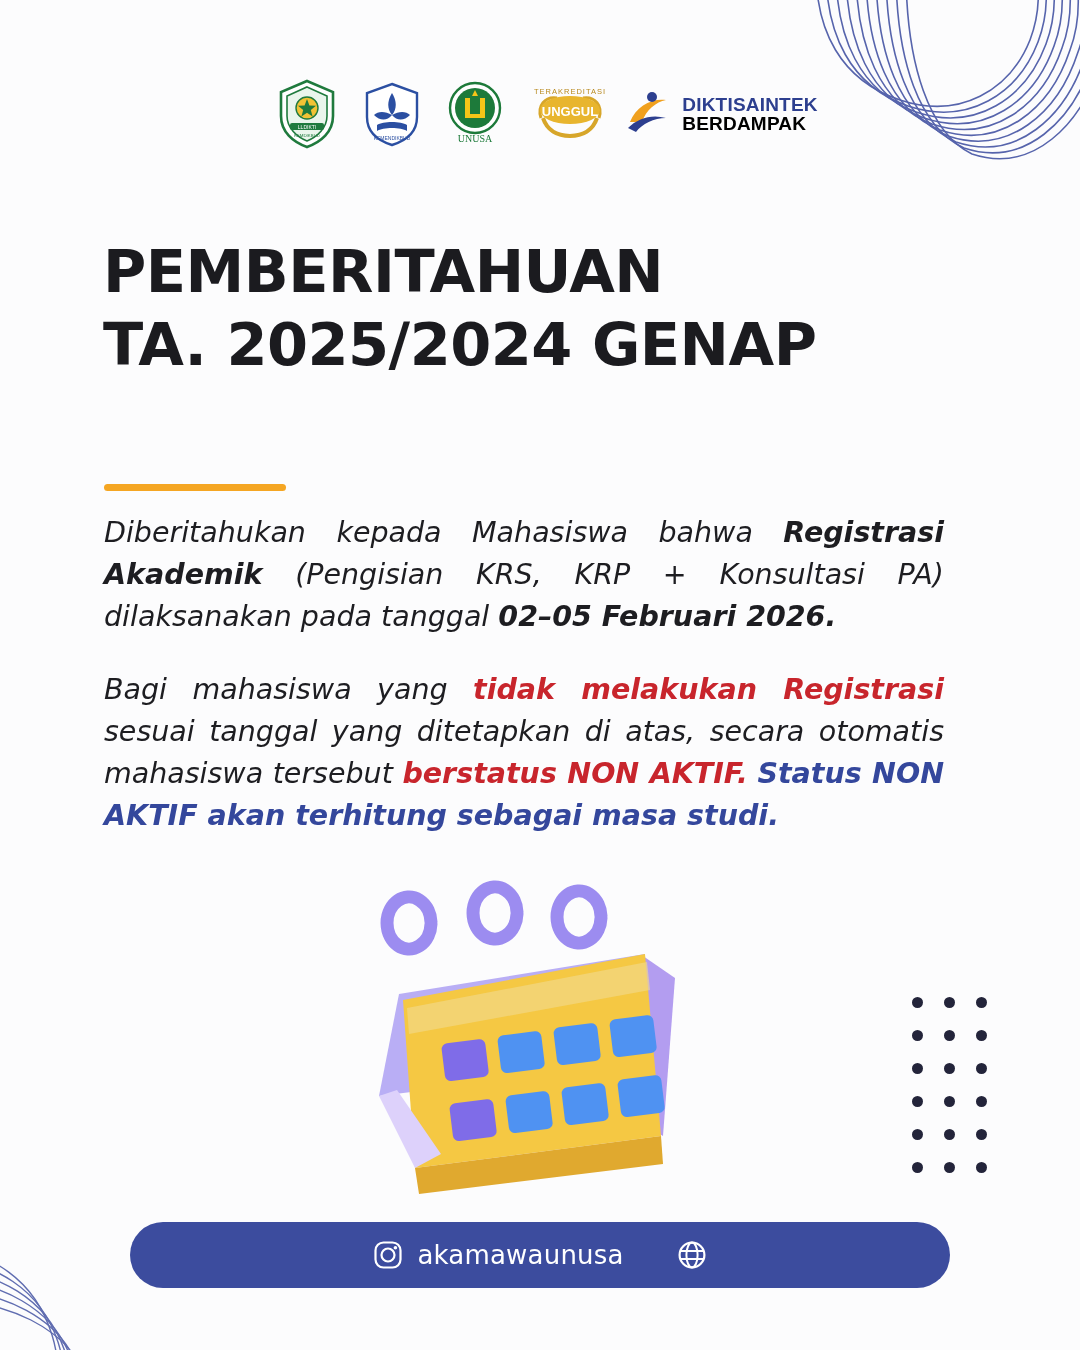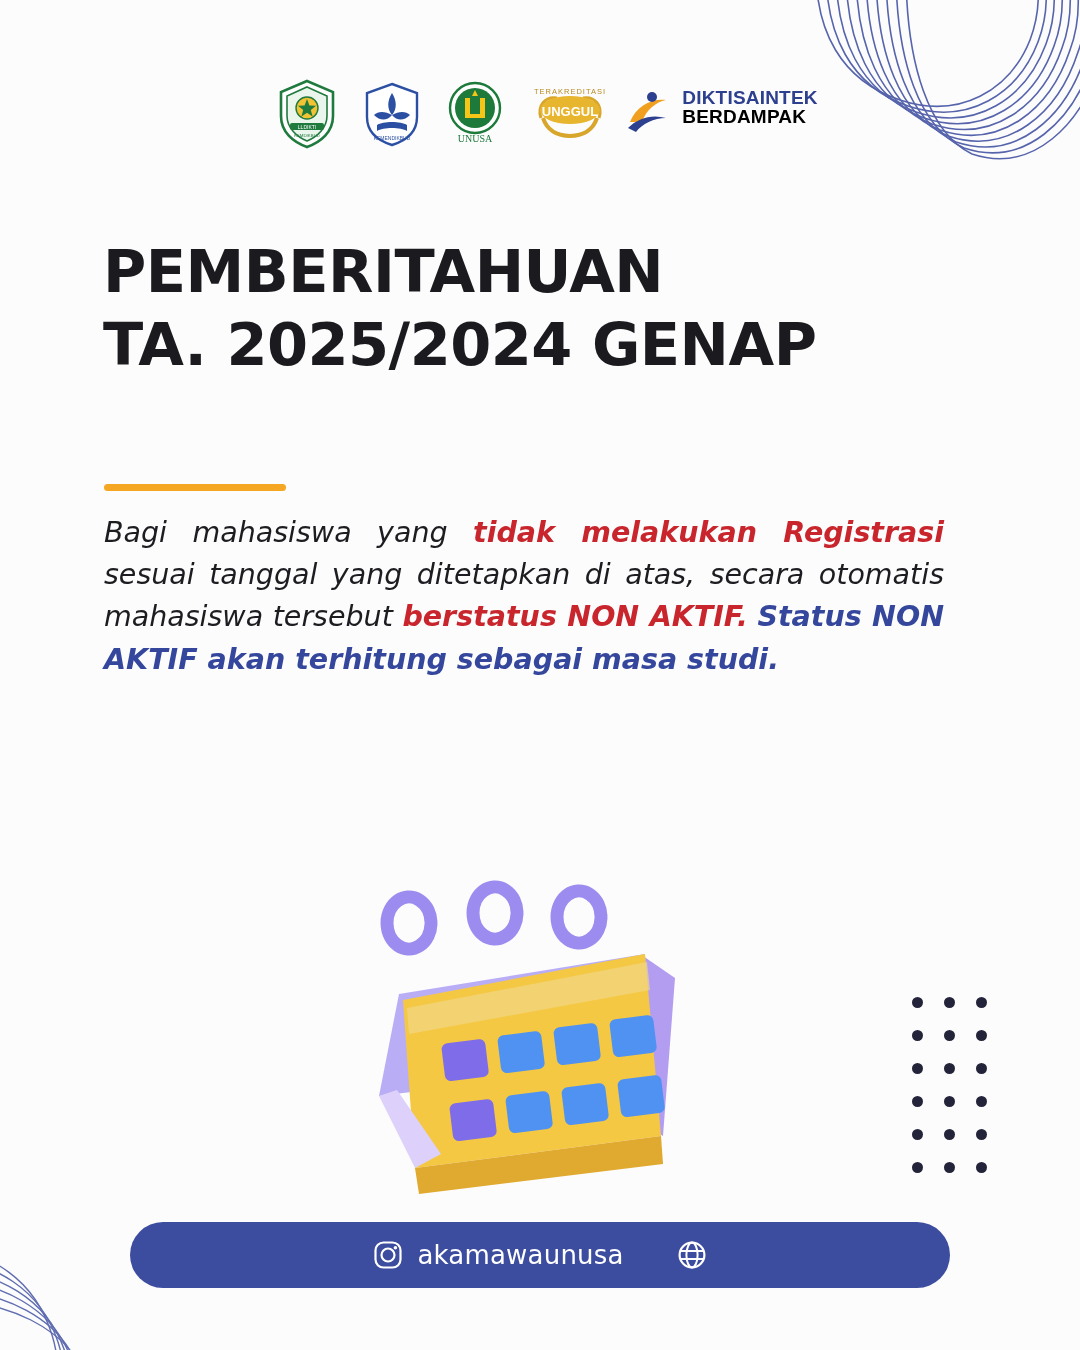--- a/index.html
+++ b/index.html
@@ -41,21 +41,21 @@
     gap: 22px;
   }
   .logo { position: relative; display: flex; align-items: center; justify-content: center; }
 
   .logo-lldikti { width: 64px; height: 72px; }
   .logo-kemdik { width: 62px; height: 66px; }
   .logo-unusa  { width: 60px; height: 72px; }
   .logo-unggul { width: 86px; height: 72px; }
   .logo-diktis { width: 170px; height: 62px; }
 
-  .diktis-wrap { display: flex; align-items: flex-start; gap: 8px; }
+  .diktis-wrap { display: flex; align-items: center; gap: 8px; }
   .diktis-text { line-height: 1.02; }
   .diktis-text .l1 {
     font-size: 19px; font-weight: bold; letter-spacing: .2px; color: #2d3f8f;
     font-family: "Liberation Sans", sans-serif;
   }
   .diktis-text .l2 {
     font-size: 19px; font-weight: bold; letter-spacing: .2px; color: #000000;
     font-family: "Liberation Sans", sans-serif;
   }
 
@@ -90,21 +90,21 @@
   }
   .para {
     font-family: "DejaVu Sans", sans-serif;
     font-style: italic;
     font-size: 28.5px;
     line-height: 1.48;
     color: #1d1d21;
     text-align: justify;
     text-justify: inter-word;
   }
-  .para + .para { margin-top: 49px; }
+  .para + .para { margin-top: 30px; }
   .para b { font-weight: bold; }
   .red  { color: #c8252c; font-weight: bold; }
   .blue { color: #34479c; font-weight: bold; }
 
   
   .calendar {
     position: absolute;
     left: 345px; top: 868px;
     width: 390px; height: 330px;
   }
@@ -242,20 +242,23 @@
   </div>
 
   <div class="heading">
     <div class="line">PEMBERITAHUAN</div>
     <div class="line">TA. 2025/2024 GENAP</div>
   </div>
   <div class="rule"></div>
 
   <div class="body-copy">
     <p class="para">
+      <span>Diberitahukan kepada Mahasiswa bahwa </span><b>Registrasi Akademik</b><span> (Pengisian KRS, KRP + Konsultasi PA) dilaksanakan pada tanggal </span><b>02–05 Februari 2026.</b>
+    </p>
+    <p class="para">
       <span>Bagi mahasiswa yang </span><span class="red">tidak melakukan Registrasi</span><span> sesuai tanggal yang ditetapkan di atas, secara otomatis mahasiswa tersebut </span><span class="red">berstatus NON AKTIF.</span><span> </span><span class="blue">Status NON AKTIF akan terhitung sebagai masa studi.</span>
     </p>
   </div>
 
   <svg class="calendar" viewBox="0 0 390 330">
 
     <g fill="none" stroke="#9c8cf0" stroke-width="13" stroke-linecap="round">
       <path d="M86 56 a22 26 0 1 1 0 -2"></path>
       <path d="M172 46 a22 26 0 1 1 0 -2"></path>
       <path d="M256 50 a22 26 0 1 1 0 -2"></path>

